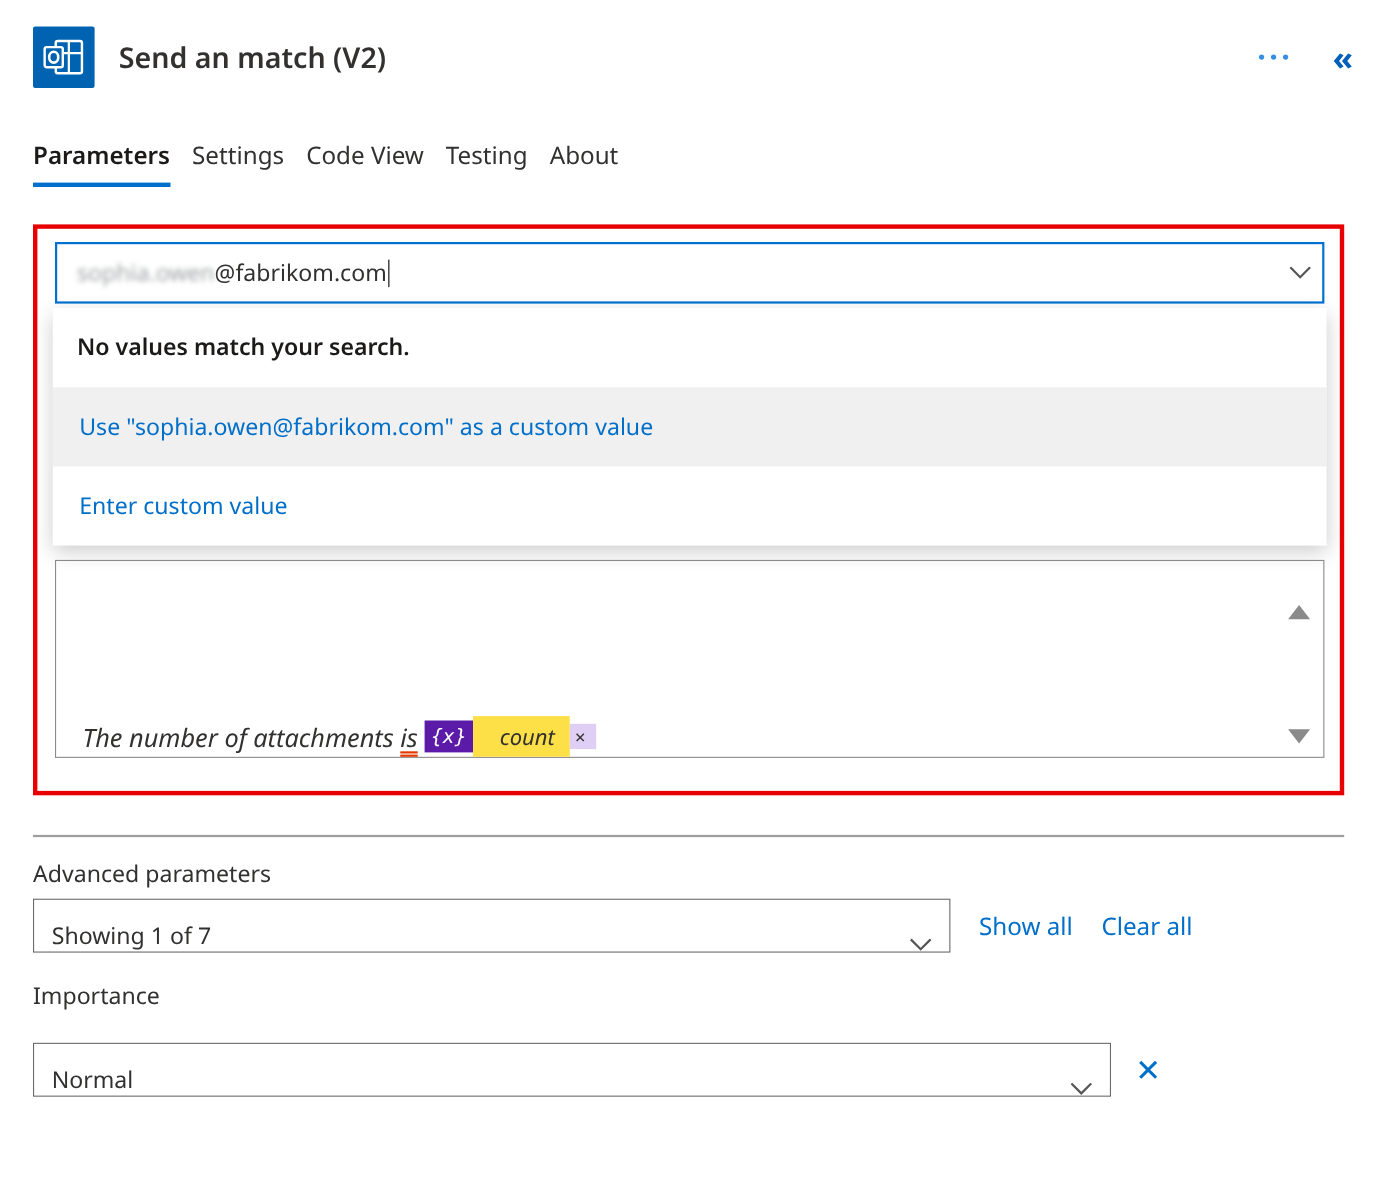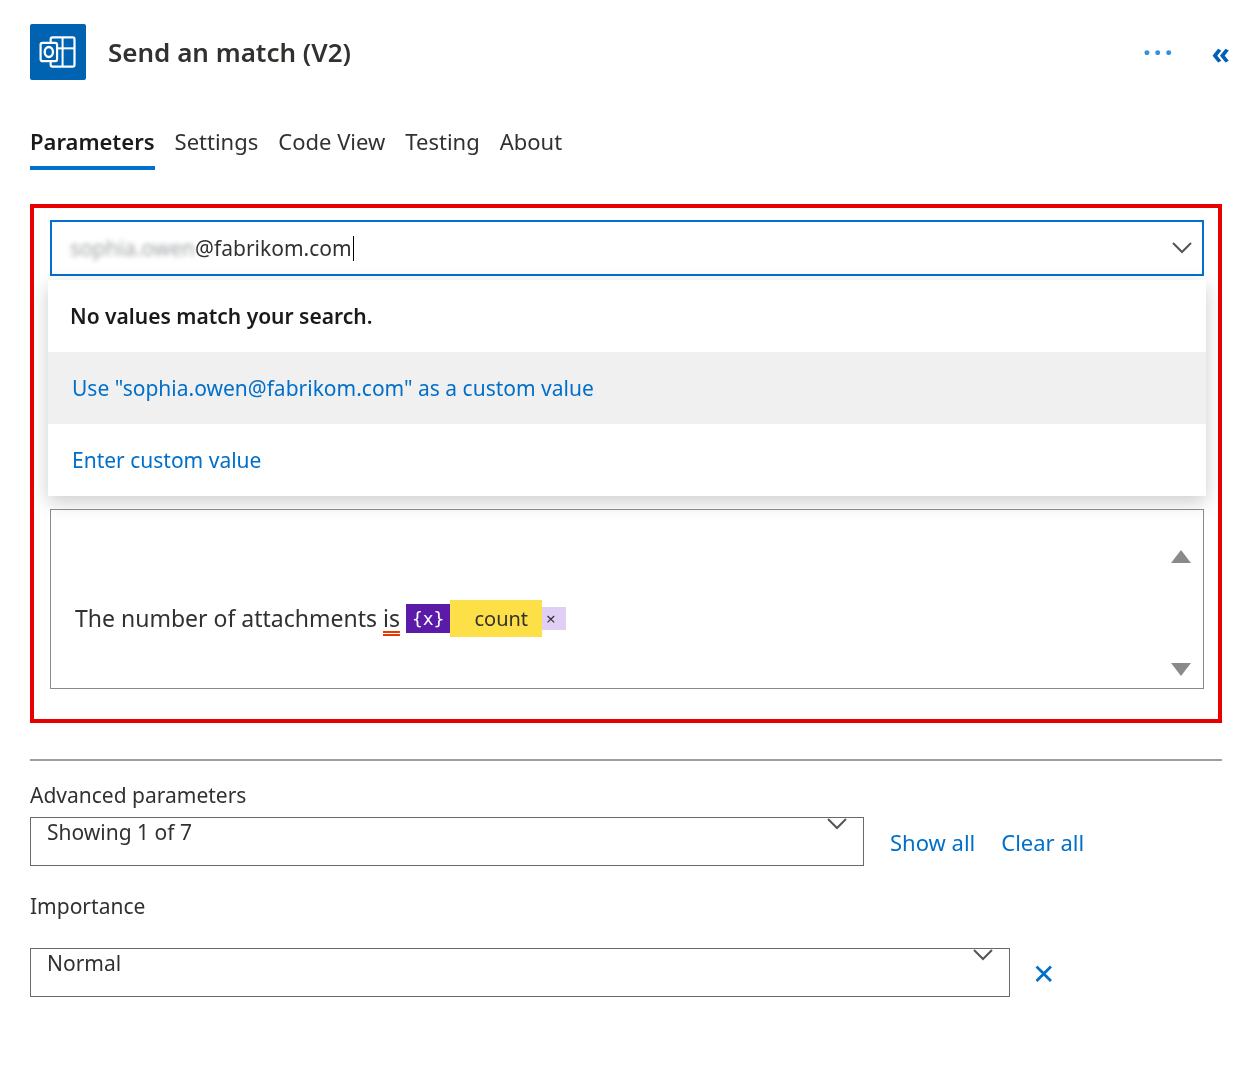--- a/index.html
+++ b/index.html
@@ -50,25 +50,26 @@
     background: #fff; font-size: 21px;
   }
   .dd-nomatch { padding: 22px 22px; font-weight: 600; color: #1b1a19; }
   .dd-item { padding: 22px 24px; color: #006fc9; cursor: pointer; }
   .dd-item.highlight { background: #f0f0f0; }
   
   .body-area {
     margin-top: 1px;
     border: 1px solid #8a8a8a;
     height: 180px;
-    display: flex; align-items: center;
+    display: flex; align-items: flex-end;
     padding: 38px 10px 0 24px;
     font-size: 23px;
     position: relative;
     z-index: 0;
+    font-style: italic;
   }
   .body-text { display: flex; align-items: center; flex-wrap: wrap; gap: 6px; }
   .is-token { text-decoration: underline; text-decoration-color: #e63900; text-decoration-style: double; text-underline-offset: 4px; }
   .fx-token {
     display: inline-flex; align-items: center; gap: 0;
   }
   .fx-icon {
     background: #5b1ba8; color: #fff;
     font-family: monospace; font-size: 18px;
     padding: 4px 6px;
@@ -80,21 +81,21 @@
   .fx-close { font-size: 17px; padding: 0 10px 0 4px; background:#e0cff4; cursor:pointer; }
   .scroll-arrows { position: absolute; right: 12px; top: 40px; bottom: 12px; display:flex; flex-direction:column; justify-content:space-between; }
   .tri { width:0; height:0; border-left:10px solid transparent; border-right:10px solid transparent; }
   .tri.up { border-bottom: 13px solid #8a8a8a; }
   .tri.down { border-top: 13px solid #8a8a8a; }
   
   .hr { border: none; border-top: 2px solid #9e9e9e; margin: 0 0 20px 0; }
   .adv-label { font-size: 21px; color: #323130; padding-bottom: 8px; }
   .adv-row { display: flex; align-items: center; gap: 26px; }
   .select-box {
-    border: 1.5px solid #6a6a6a; height: 49px; display: flex; align-items: flex-start;
+    border: 1.5px solid #6a6a6a; height: 49px; display: flex; align-items: flex-end;
     padding: 0 16px; font-size: 21px; color: #323130; background:#fff;
     width: 834px;
   }
   .select-box.full {
     width: 980px;
   }
   .select-box .chev { margin-left:auto; }
   .linkish { color: #006fc9; font-size: 22px; cursor: pointer; }
   .imp-row { display:flex; align-items:center; gap: 22px; margin-top: 20px; }
   .remove-x { color: #006fc9; font-size: 28px; font-weight: 400; cursor: pointer; }

